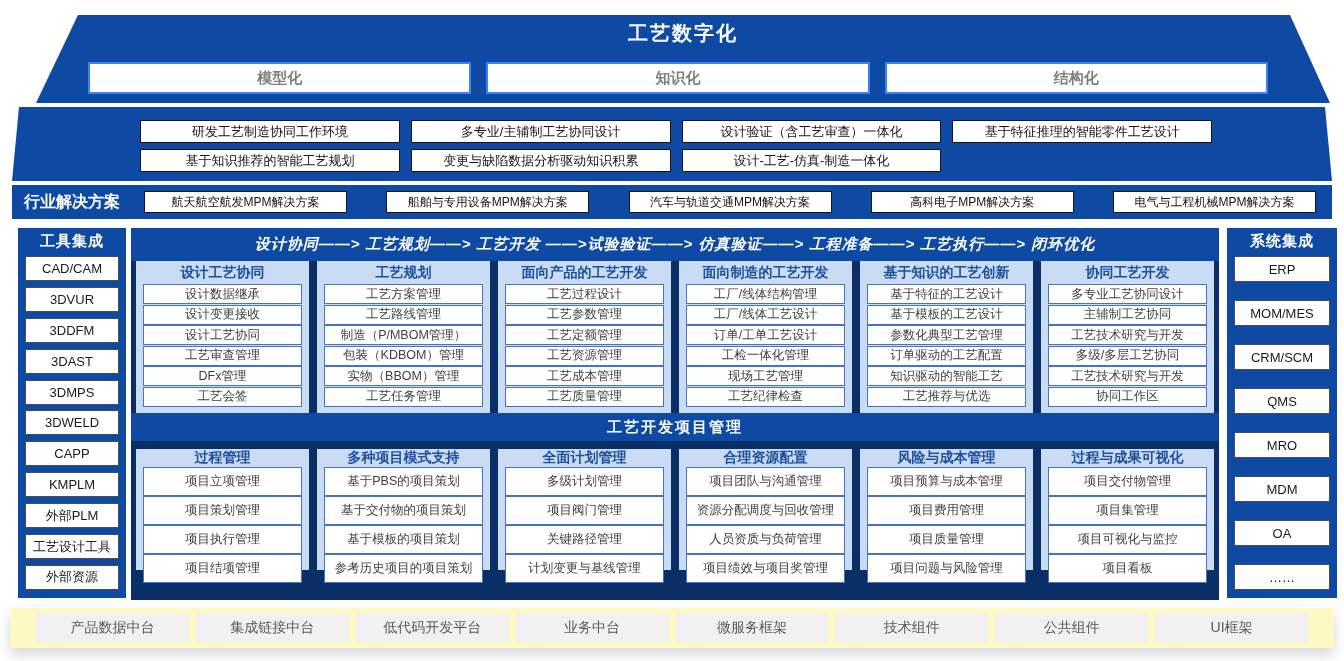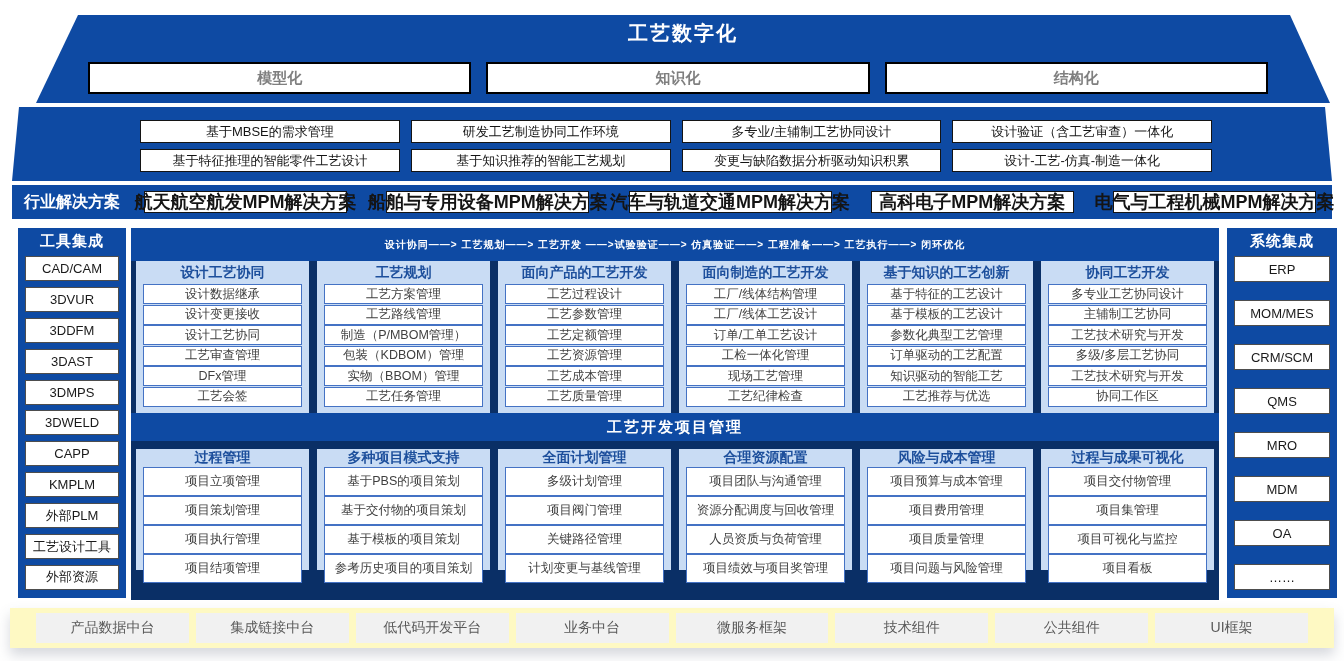--- a/index.html
+++ b/index.html
@@ -7,58 +7,58 @@
     font-family:"Liberation Sans", sans-serif; overflow:hidden; }
   .abs { position:absolute; }
   #stage { position:relative; width:1344px; height:661px; background:#fff; }
 
   
   #top-trap { left:36px; top:15px; width:1294px; height:88px; background:#0E4AA3;
     clip-path:polygon(42px 0, calc(100% - 40px) 0, 100% 100%, 0 100%); }
   #top-title { left:0; top:5px; width:100%; text-align:center; color:#fff;
     font-size:20px; font-weight:bold; letter-spacing:2px; }
   #pillar-row { left:52px; right:62px; top:47px; height:32px; display:flex; gap:15px; }
-  .pillar-box { flex:1; background:#fff; border:2px solid #000000; color:#7f7f7f;
+  .pillar-box { flex:1; background:#fff; border:2px solid #3b82f6; color:#7f7f7f;
     font-size:15px; font-weight:bold; display:flex; align-items:center; justify-content:center; }
 
   
   #cap-trap { left:12px; top:107px; width:1320px; height:74px; background:#0E4AA3;
     clip-path:polygon(7px 0, calc(100% - 7px) 0, 100% 100%, 0 100%); }
   #cap-grid { left:128px; right:120px; top:13px; bottom:9px; display:grid;
     grid-template-columns:repeat(4,1fr); grid-auto-rows:1fr; column-gap:11px; row-gap:6px; }
   .cap-box { background:#fff; border:1.5px solid #141414; color:#141414; font-size:13px;
     display:flex; align-items:center; justify-content:center; white-space:nowrap; }
 
   
   #industry { left:12px; top:185px; width:1320px; height:34px; background:#0E4AA3;
     display:flex; align-items:center; }
   #industry-label { margin-left:12px; width:116px; color:#fff; font-size:16px; font-weight:bold; }
   #industry-list { flex:1; display:flex; justify-content:space-between; padding:0 16px 0 4px; }
   .sol-box { width:203px; height:22px; background:#fff; border:1.5px solid #141414;
-    color:#141414; font-size:18px; font-weight:700; display:flex; align-items:center; justify-content:center;
+    color:#141414; font-size:12px; font-weight:400; display:flex; align-items:center; justify-content:center;
     white-space:nowrap; }
 
   
   .side-panel { top:228px; height:370px; background:#0E4AA3; display:flex; flex-direction:column; }
   #tools-panel  { left:18px;  width:108px; }
   #systems-panel{ left:1227px; width:110px; }
   .side-title { height:26px; color:#fff; font-size:15px; font-weight:bold;
     display:flex; align-items:center; justify-content:center; letter-spacing:1px; }
   .side-items { flex:1; display:flex; flex-direction:column; justify-content:space-between;
     padding:2px 7px 8px; }
   .side-box { height:25px; background:#fff; border:1.5px solid #4d4d4d; color:#1a1a1a;
     font-size:13px; display:flex; align-items:center; justify-content:center; white-space:nowrap; }
   #systems-panel .side-box { height:26px; }
 
   
   #center { left:131px; top:228px; width:1088px; height:372px; background:#0A2F66;
     display:flex; flex-direction:column; }
   #flow-band { height:33px; background:#0E4AA3; display:flex; align-items:center;
     justify-content:center; }
-  #flow-text { color:#fff; font-size:10px; font-weight:bold; letter-spacing:1px; white-space:nowrap; }
+  #flow-text { color:#fff; font-size:15px; font-weight:bold; letter-spacing:1px; white-space:nowrap;font-style:italic; }
   .col-row { display:flex; gap:8px; padding:0 5px; }
   #process-row { height:152px; }
   #project-row { height:121px;margin-top:8px; }
   .pcol { flex:1; background:#C9DCF4; display:flex; flex-direction:column; min-width:0; }
   .pcol-title { height:23px; color:#1D4F9C; font-size:14px; font-weight:bold;
     display:flex; align-items:center; justify-content:center; white-space:nowrap; }
   #project-row .pcol-title { height:22px; }
   .pcol-items { flex:1; display:flex; flex-direction:column; justify-content:space-between;
     padding:0 7px 6px; }
   .item-box { height:20px; background:#fff; border:1.5px solid #4472C4; color:#3f3f3f;
@@ -85,21 +85,20 @@
 
     <div class="pillar-box">模型化</div>
         <div class="pillar-box">知识化</div>
         <div class="pillar-box">结构化</div>
       </div>
   </div>
 
   <div id="cap-trap" class="abs">
     <div id="cap-grid" class="abs">
 
-    <div class="cap-box">基于MBSE的需求管理</div>
         <div class="cap-box">研发工艺制造协同工作环境</div>
         <div class="cap-box">多专业/主辅制工艺协同设计</div>
         <div class="cap-box">设计验证（含工艺审查）一体化</div>
         <div class="cap-box">基于特征推理的智能零件工艺设计</div>
         <div class="cap-box">基于知识推荐的智能工艺规划</div>
         <div class="cap-box">变更与缺陷数据分析驱动知识积累</div>
         <div class="cap-box">设计-工艺-仿真-制造一体化</div>
       </div>
   </div>
 

